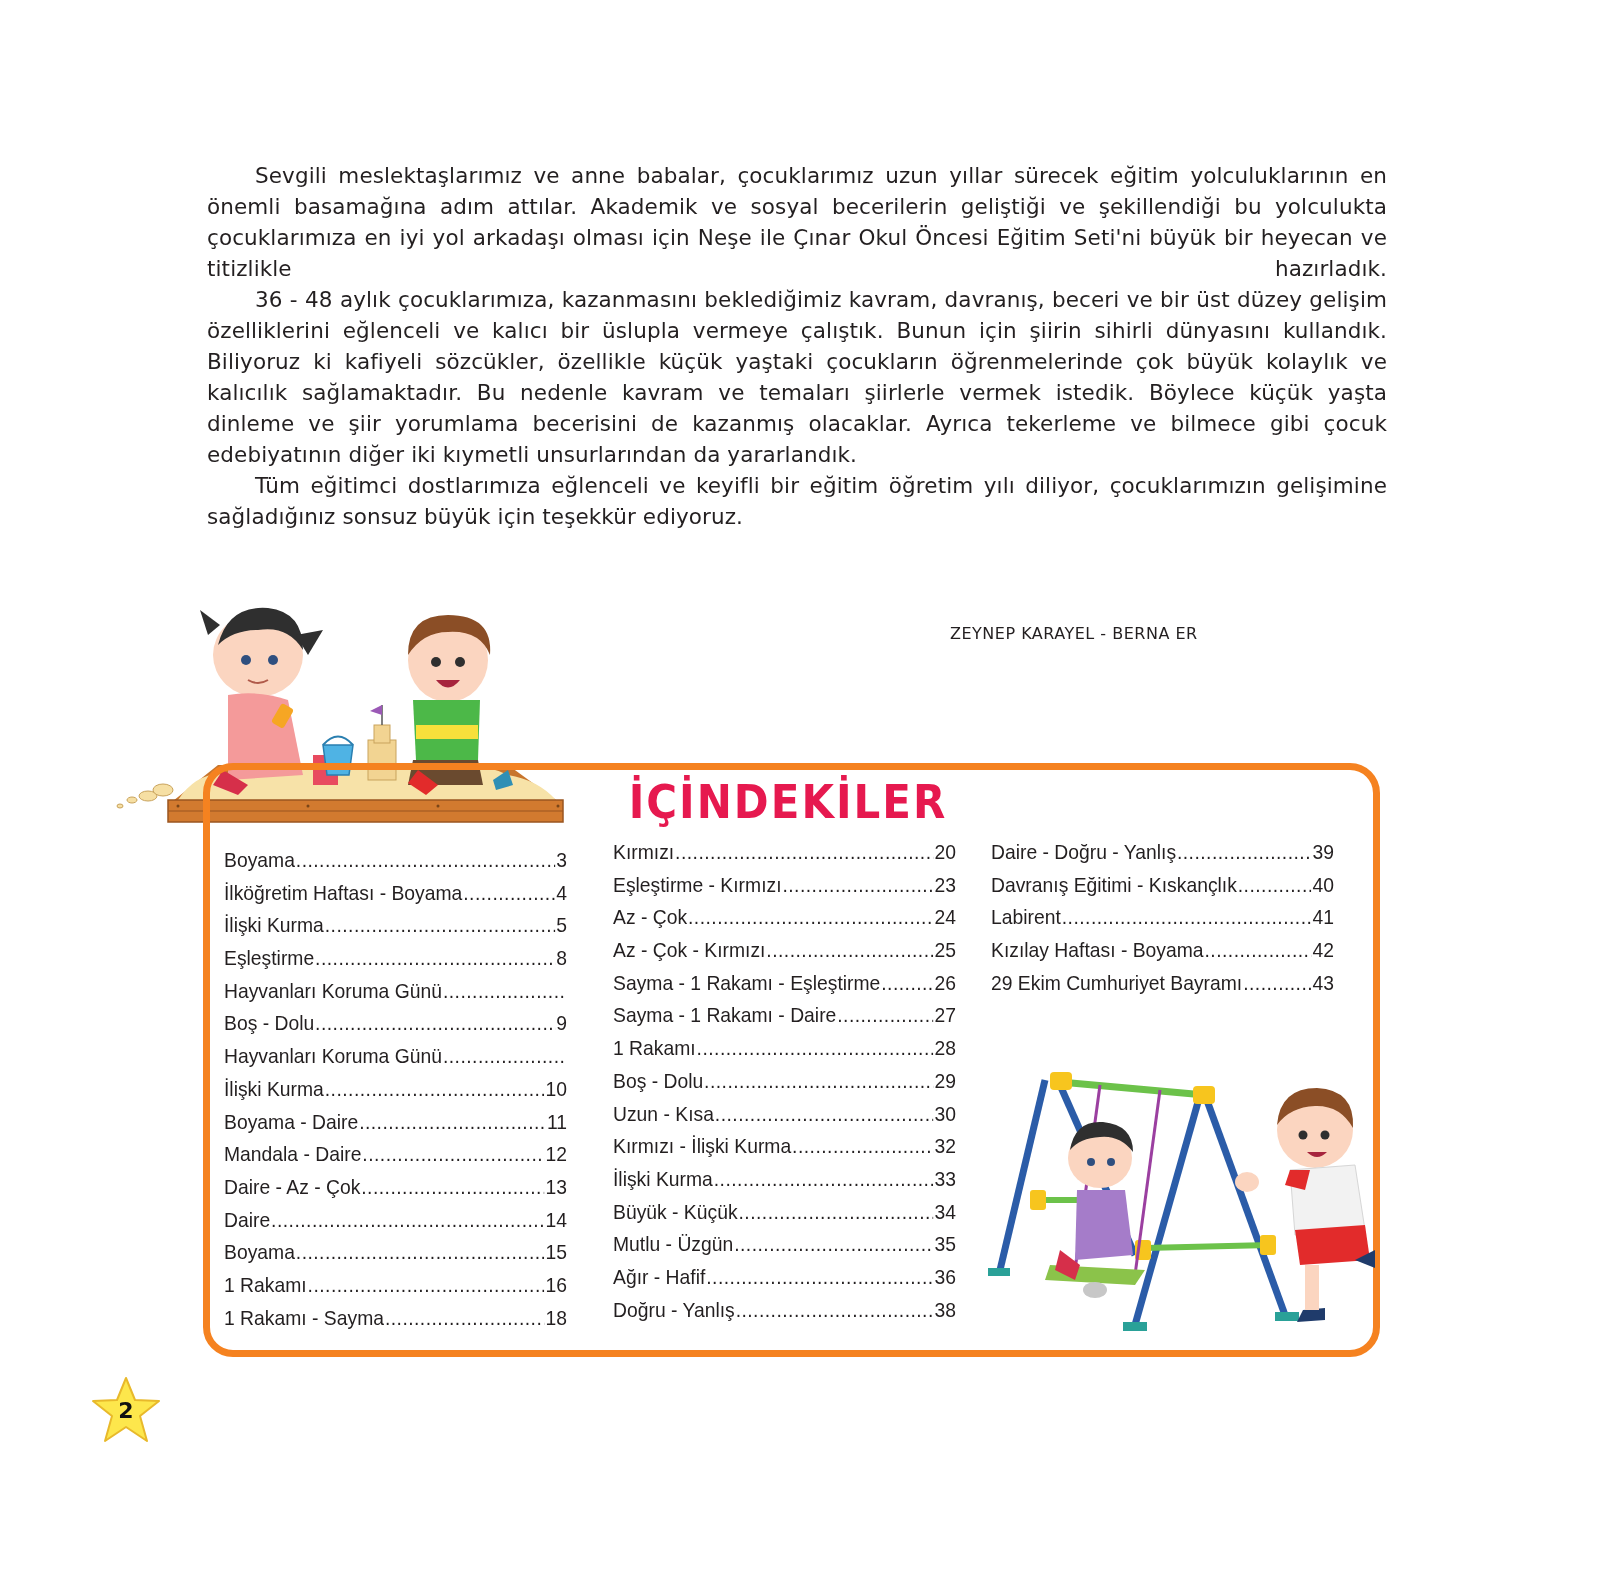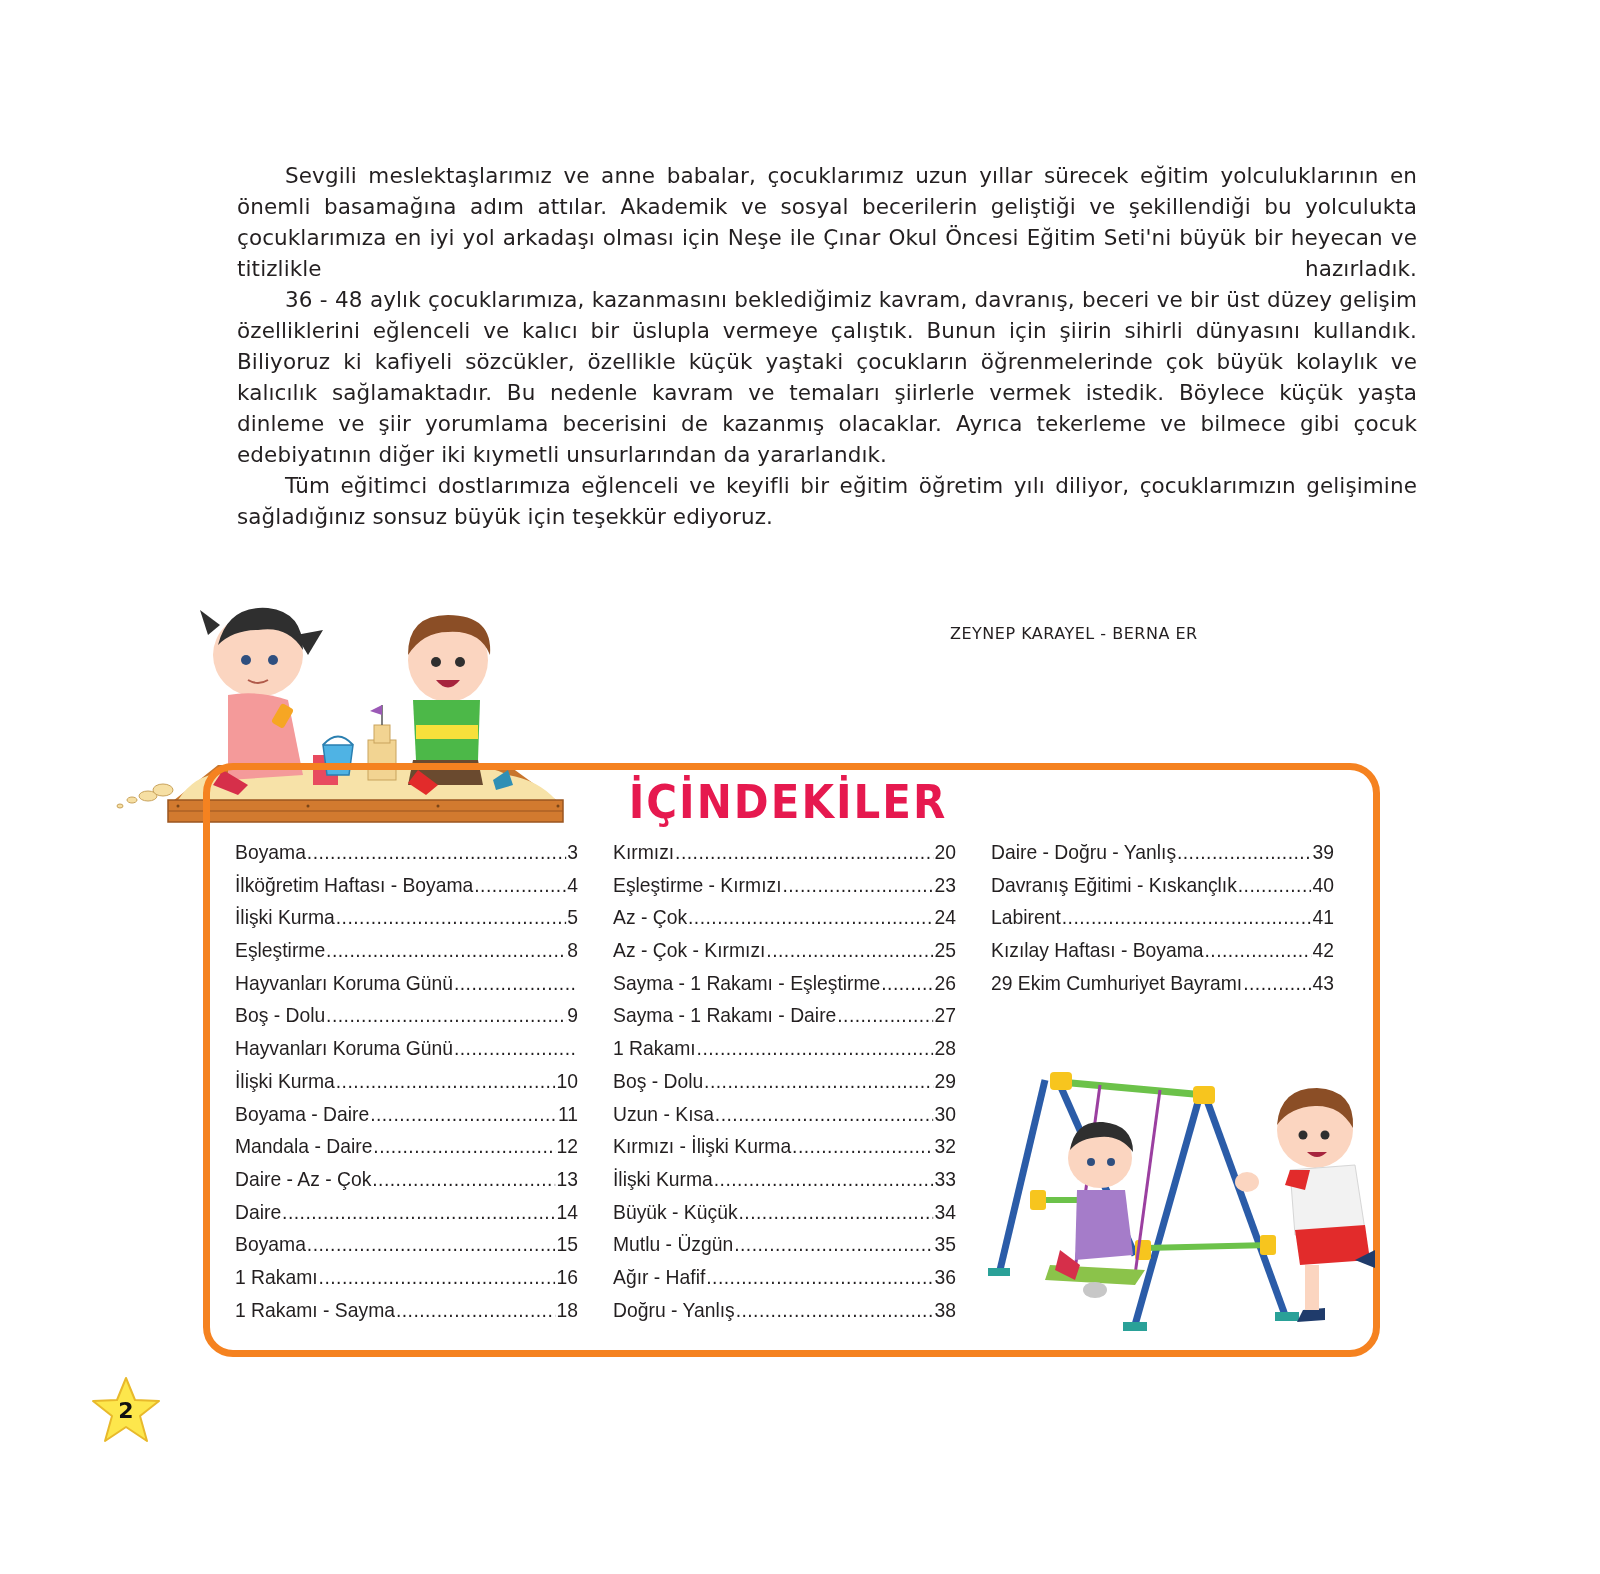--- a/index.html
+++ b/index.html
@@ -1,41 +1,41 @@
 <!DOCTYPE html>
 <html><head>
 <meta charset="utf-8">
 <style>
   html, body { margin: 0; padding: 0; background: #ffffff; }
   body { width: 1600px; height: 1574px; position: relative; overflow: hidden; font-family: "DejaVu Sans", sans-serif; color: #231f20; }
 
   .intro {
     position: absolute; left: 207px; top: 160px; width: 1180px;
     font-family: "DejaVu Sans", sans-serif; font-size: 21.5px; line-height: 31px;
-    letter-spacing: 0.1px; text-align: justify; color: #231f20; margin-left: 30px;
+    letter-spacing: 0.1px; text-align: justify; color: #231f20;
   }
   .intro p { margin: 0; text-indent: 48px; }
   .intro p.last-justify { text-align-last: justify; }
 
   .signature {
     position: absolute; left: 950px; top: 624px;
     font-family: "DejaVu Sans", sans-serif; font-size: 16px; letter-spacing: 0.5px; color: #231f20;
   }
 
   .toc-box {
     position: absolute; left: 203px; top: 763px; width: 1177px; height: 594px;
     border: 7px solid #f58220; border-radius: 30px; box-sizing: border-box;
   }
   .toc-title {
     position: absolute; left: 628px; top: 778px; width: 320px; text-align: center;
     font-family: "DejaVu Sans", sans-serif; font-weight: bold; font-size: 42px; letter-spacing: 2px;
     color: #e6194f; transform: scaleY(1.08);
   }
   .toc-col { position: absolute; top: 840px; }
-  .toc-col.c1 { left: 235px; width: 343px; }
+  .toc-col.c1 { left: 224px; width: 343px; margin-top: 8px; }
   .toc-col.c2 { left: 613px; width: 343px; }
   .toc-col.c3 { left: 991px; width: 343px; }
   .toc-row {
     display: flex; align-items: baseline; height: 32.7px;
     font-family: "Liberation Sans", sans-serif; font-size: 21px; color: #231f20;
     transform: scaleX(0.92); transform-origin: left center; width: 108.7%;
   }
   .toc-row .lbl { white-space: nowrap; }
   .toc-row .dots { flex: 1; overflow: hidden; white-space: nowrap; margin: 0 1px; }
   .toc-row .dots::after { content: "................................................................................................................"; letter-spacing: 0.5px; }

